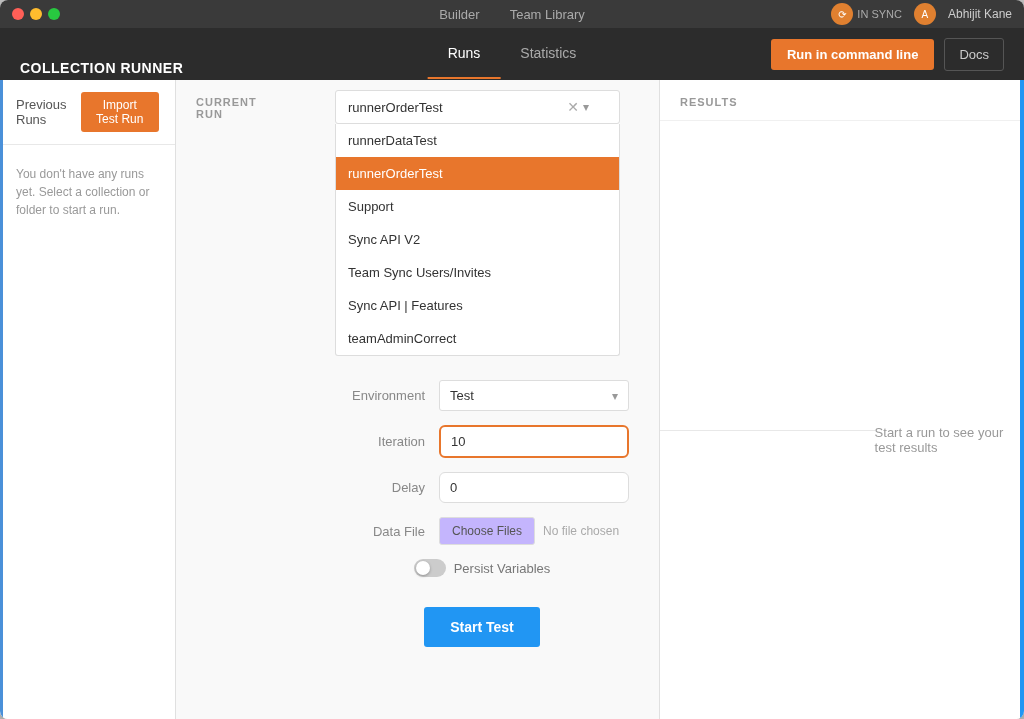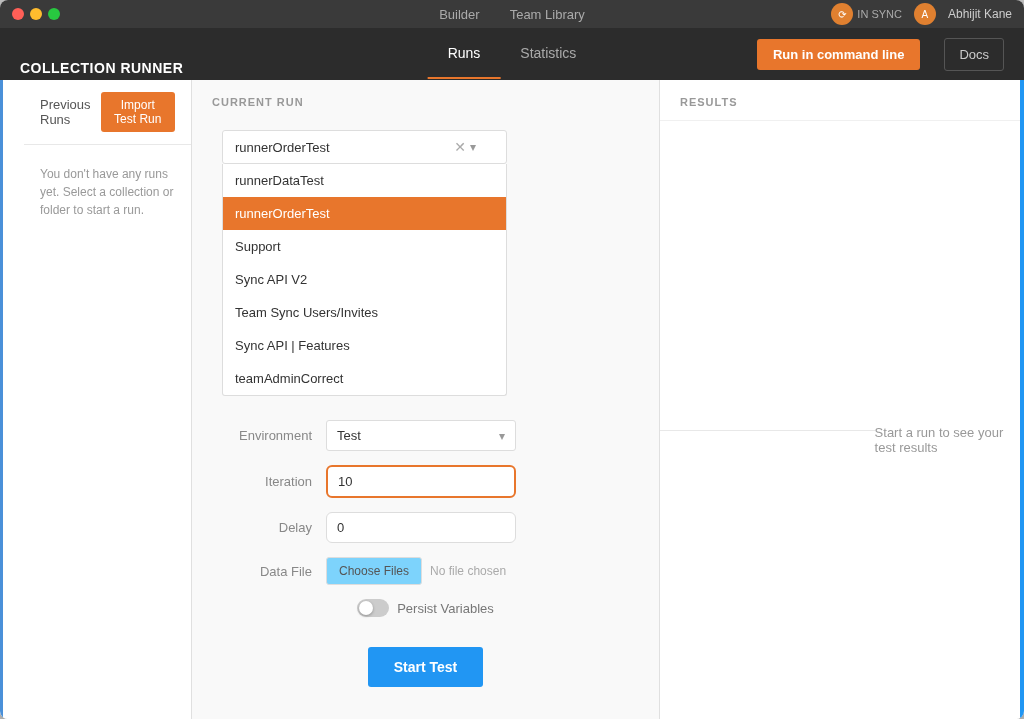--- a/index.html
+++ b/index.html
@@ -20,58 +20,58 @@
     .sync-badge { display: flex; align-items: center; gap: 4px; font-size: 11px; color: #aaa; }
     .sync-avatar { width: 22px; height: 22px; border-radius: 50%; background: #e08030; display: flex; align-items: center; justify-content: center; font-size: 10px; color: white; }
     .username { color: #ccc; font-size: 12px; }
 
     
     .app-header { background: #2c2c2c; height: 52px; display: flex; align-items: center; padding: 0 20px; flex-shrink: 0; position: relative; }
     .app-title { color: #fff; font-size: 14px; font-weight: 700; letter-spacing: 0.5px; margin-top: 28px; }
     .header-tabs { position: absolute; left: 50%; transform: translateX(-50%); display: flex; gap: 0; }
     .header-tab { color: #aaa; font-size: 14px; padding: 16px 20px; cursor: pointer; border-bottom: 2px solid transparent; }
     .header-tab.active { color: #fff; border-bottom: 2px solid #e8762c; }
-    .header-actions { margin-left: auto; display: flex; gap: 24px; align-items: center; }
+    .header-actions { margin-left: auto; display: flex; gap: 10px; align-items: center; }
     .btn-run { background: #e8762c; color: white; border: none; padding: 8px 16px; border-radius: 3px; font-size: 13px; font-weight: 600; cursor: pointer; }
     .btn-docs { background: transparent; color: #ccc; border: 1px solid #555; padding: 8px 14px; border-radius: 3px; font-size: 13px; cursor: pointer; }
 
     
     .main-layout { display: flex; flex: 1; overflow: hidden; }
 
     
-    .sidebar { width: 192px; background: #fff; border-right: 1px solid #e0e0e0; display: flex; flex-direction: column; flex-shrink: 0; position: relative; padding-left: 24px; }
+    .sidebar { width: 176px; background: #fff; border-right: 1px solid #e0e0e0; display: flex; flex-direction: column; flex-shrink: 0; position: relative; }
     .sidebar-header { display: flex; align-items: center; padding: 12px 16px; gap: 10px; border-bottom: 1px solid #e8e8e8; }
     .tab-previous-runs { color: #555; font-size: 13px; font-weight: 500; }
     .btn-import { background: #e8762c; color: white; border: none; padding: 6px 12px; border-radius: 3px; font-size: 12px; font-weight: 400; cursor: pointer; }
     .sidebar-empty { padding: 20px 16px; color: #999; font-size: 12px; line-height: 1.5; }
     .sidebar-left-accent { position: absolute; left: 0; top: 0; bottom: 0; width: 3px; background: #4a90d9; }
 
     
     .content-area { display: flex; flex: 1; overflow: hidden; }
 
     
-    .current-run-panel { flex: 1; background: #f9f9f9; border-right: 1px solid #e0e0e0; display: flex; flex-direction: column; overflow-y: auto; }
+    .current-run-panel { flex: 1; background: #f9f9f9; border-right: 1px solid #e0e0e0; display: flex; flex-direction: row; overflow-y: auto; }
     .panel-label { font-size: 11px; font-weight: 700; color: #999; letter-spacing: 1px; padding: 16px 20px 12px; text-transform: uppercase; }
 
     .run-form { padding: 10px 30px 30px; }
     .dropdown-select { width: 285px; border: 1px solid #ddd; border-radius: 3px; background: #fff; padding: 8px 30px 8px 12px; font-size: 13px; color: #333; display: flex; align-items: center; justify-content: space-between; cursor: pointer; }
 
     .dropdown-list { width: 285px; border: 1px solid #ddd; border-top: none; background: #fff; border-radius: 0 0 3px 3px; overflow: hidden; margin-bottom: 24px; }
     .dropdown-item { padding: 9px 12px; font-size: 13px; color: #333; cursor: pointer; }
     .dropdown-item.selected { background: #e8762c; color: #fff; }
 
     
     .form-row { display: flex; align-items: center; margin-bottom: 14px; }
     .form-label { width: 90px; text-align: right; font-size: 13px; color: #888; margin-right: 14px; flex-shrink: 0; }
     .form-input { border: 1px solid #ddd; border-radius: 6px; padding: 7px 10px; font-size: 13px; color: #333; background: #fff; width: 190px; }
     .form-input.highlighted { border: 2px solid #e8762c; outline: none; }
     .form-select { border: 1px solid #ddd; border-radius: 3px; padding: 7px 10px; font-size: 13px; color: #333; background: #fff; width: 190px; display: flex; justify-content: space-between; align-items: center; cursor: pointer; }
 
     
-    .btn-choose-files { background: #7dd3fc; border: 1px solid #ddd; color: #555; padding: 6px 12px; border-radius: 3px; font-size: 12px; cursor: pointer; }
+    .btn-choose-files { background: #c4b5fd; border: 1px solid #ddd; color: #555; padding: 6px 12px; border-radius: 3px; font-size: 12px; cursor: pointer; }
     .no-file-text { color: #aaa; font-size: 12px; margin-left: 8px; }
 
     
     .toggle-row { display: flex; align-items: center; justify-content: center; gap: 8px; margin-top: 8px; }
     .toggle { width: 32px; height: 18px; border-radius: 9px; background: #ccc; position: relative; cursor: pointer; }
     .toggle-knob { width: 14px; height: 14px; border-radius: 50%; background: #fff; position: absolute; top: 2px; left: 2px; box-shadow: 0 1px 3px rgba(0,0,0,0.3); }
     .toggle-label { font-size: 13px; color: #777; }
 
     
     .start-test-row { display: flex; justify-content: center; margin-top: 30px; }

